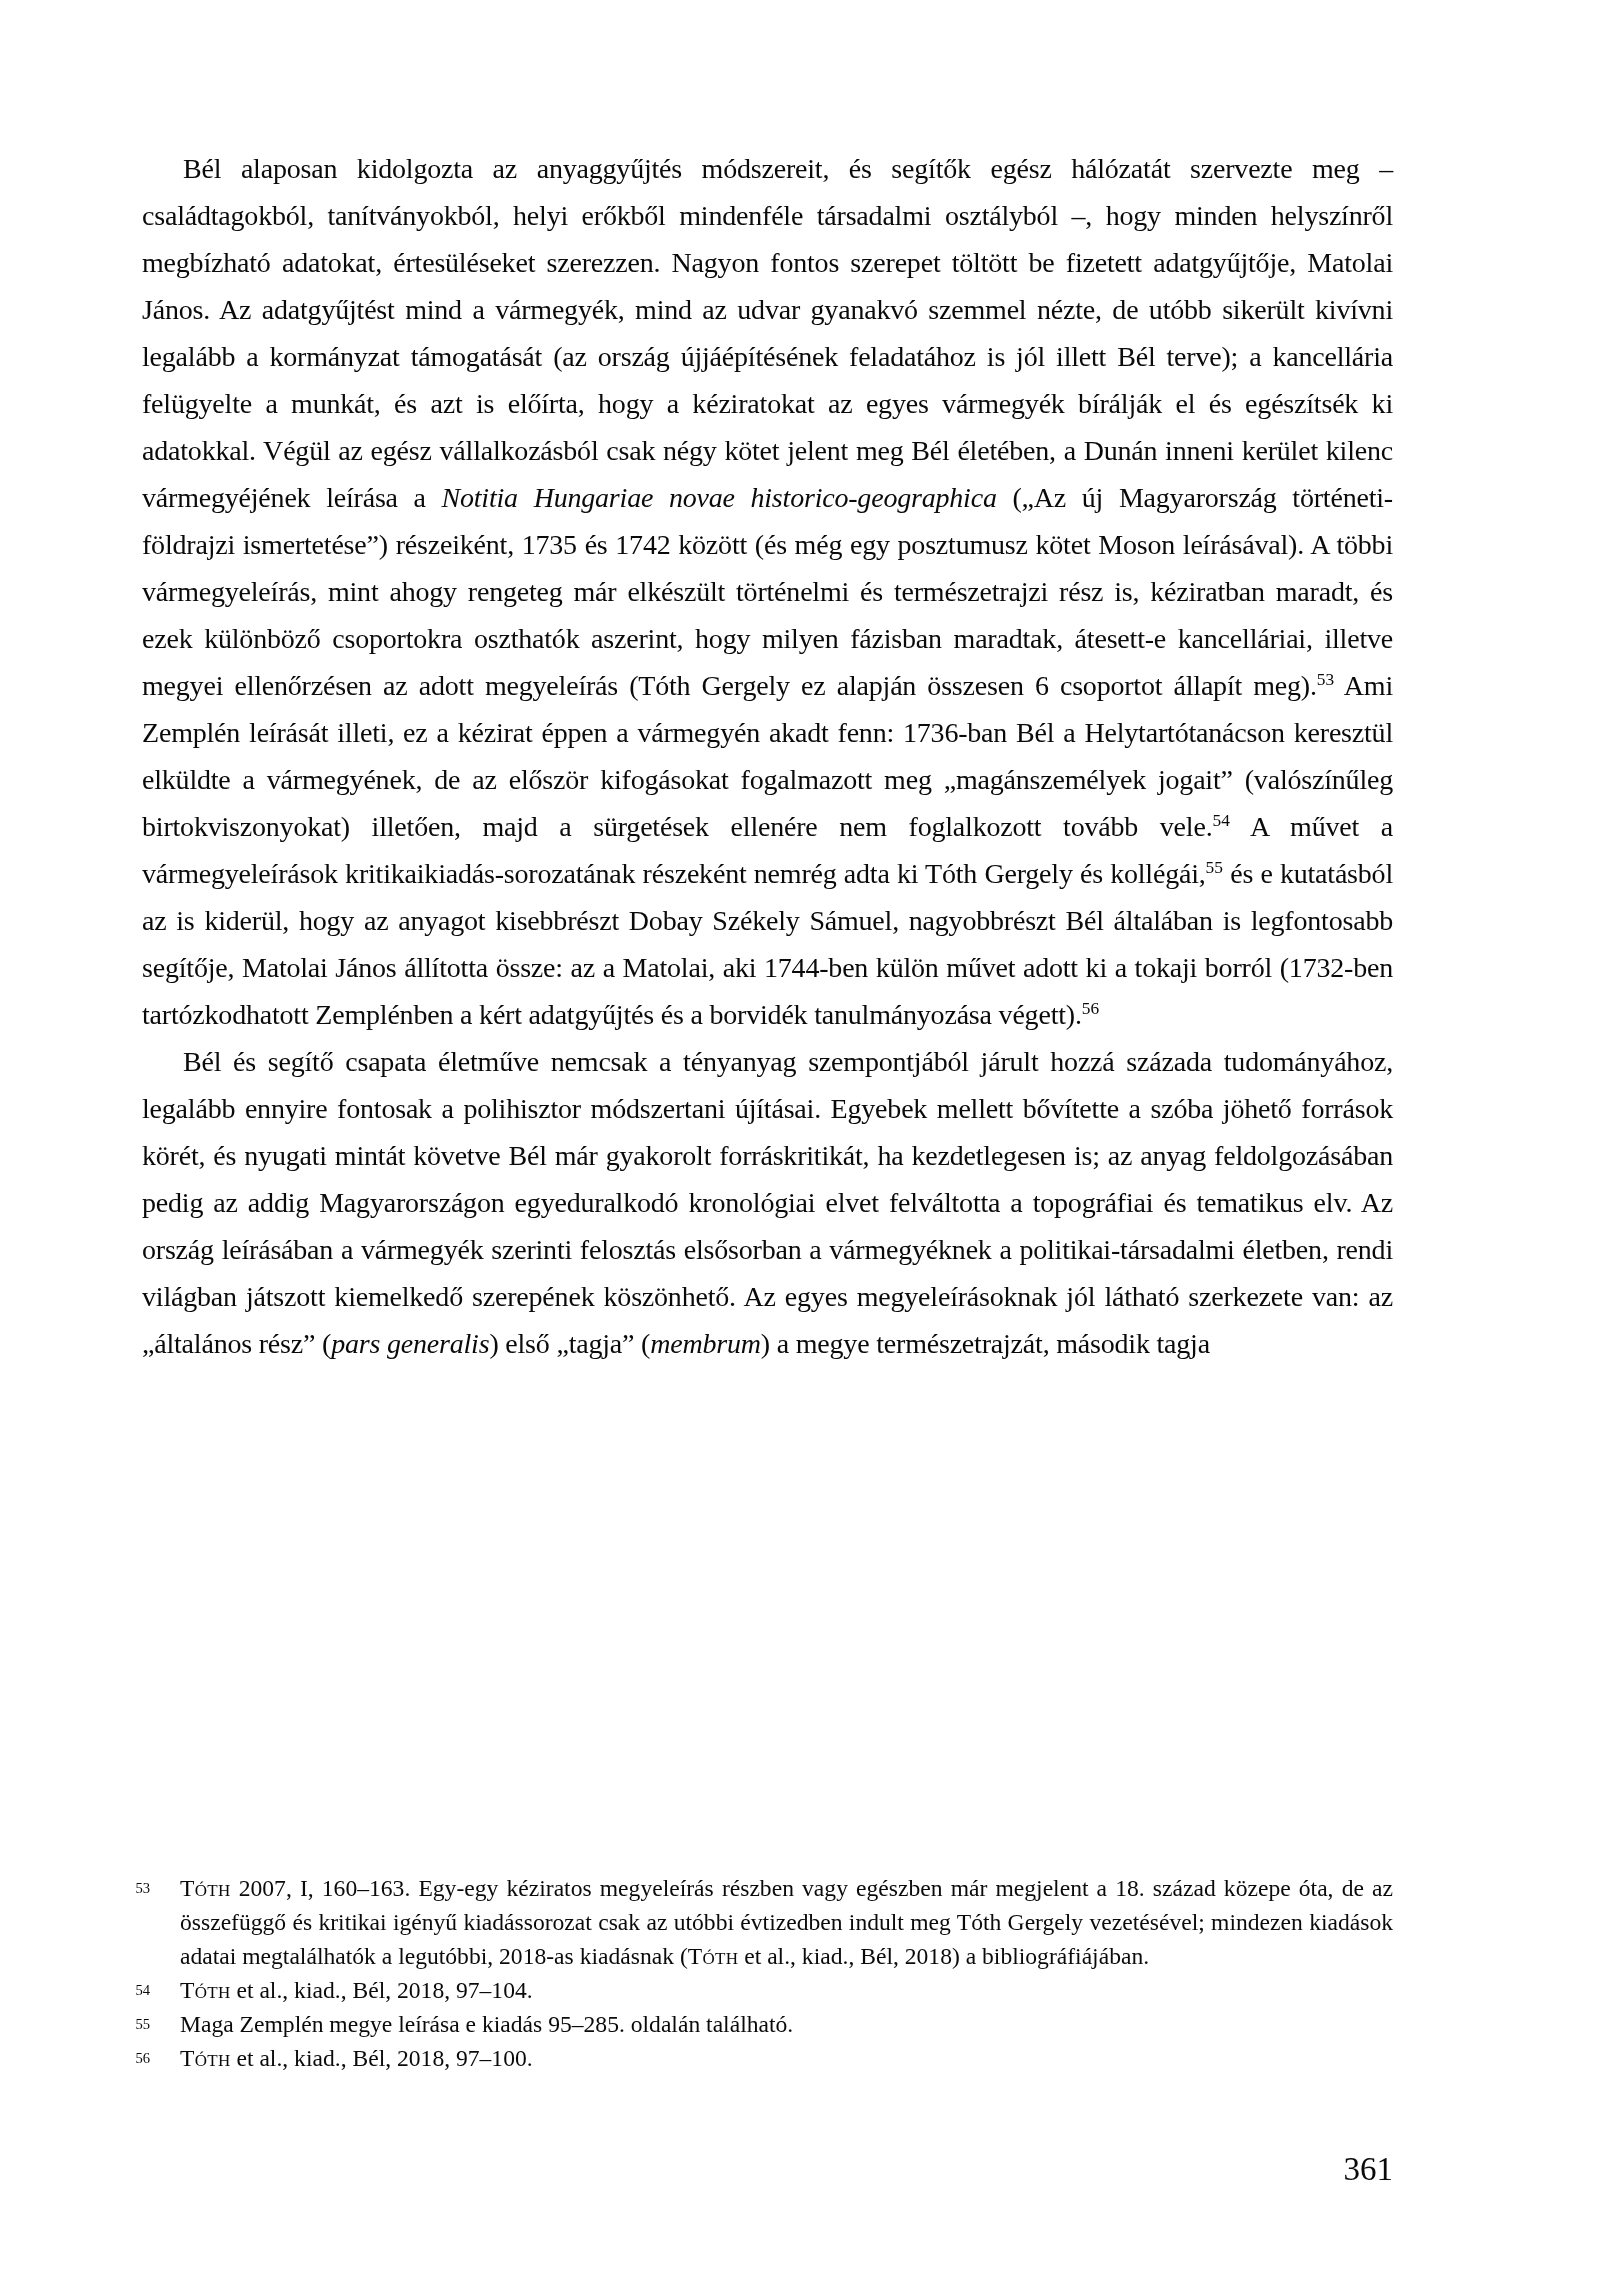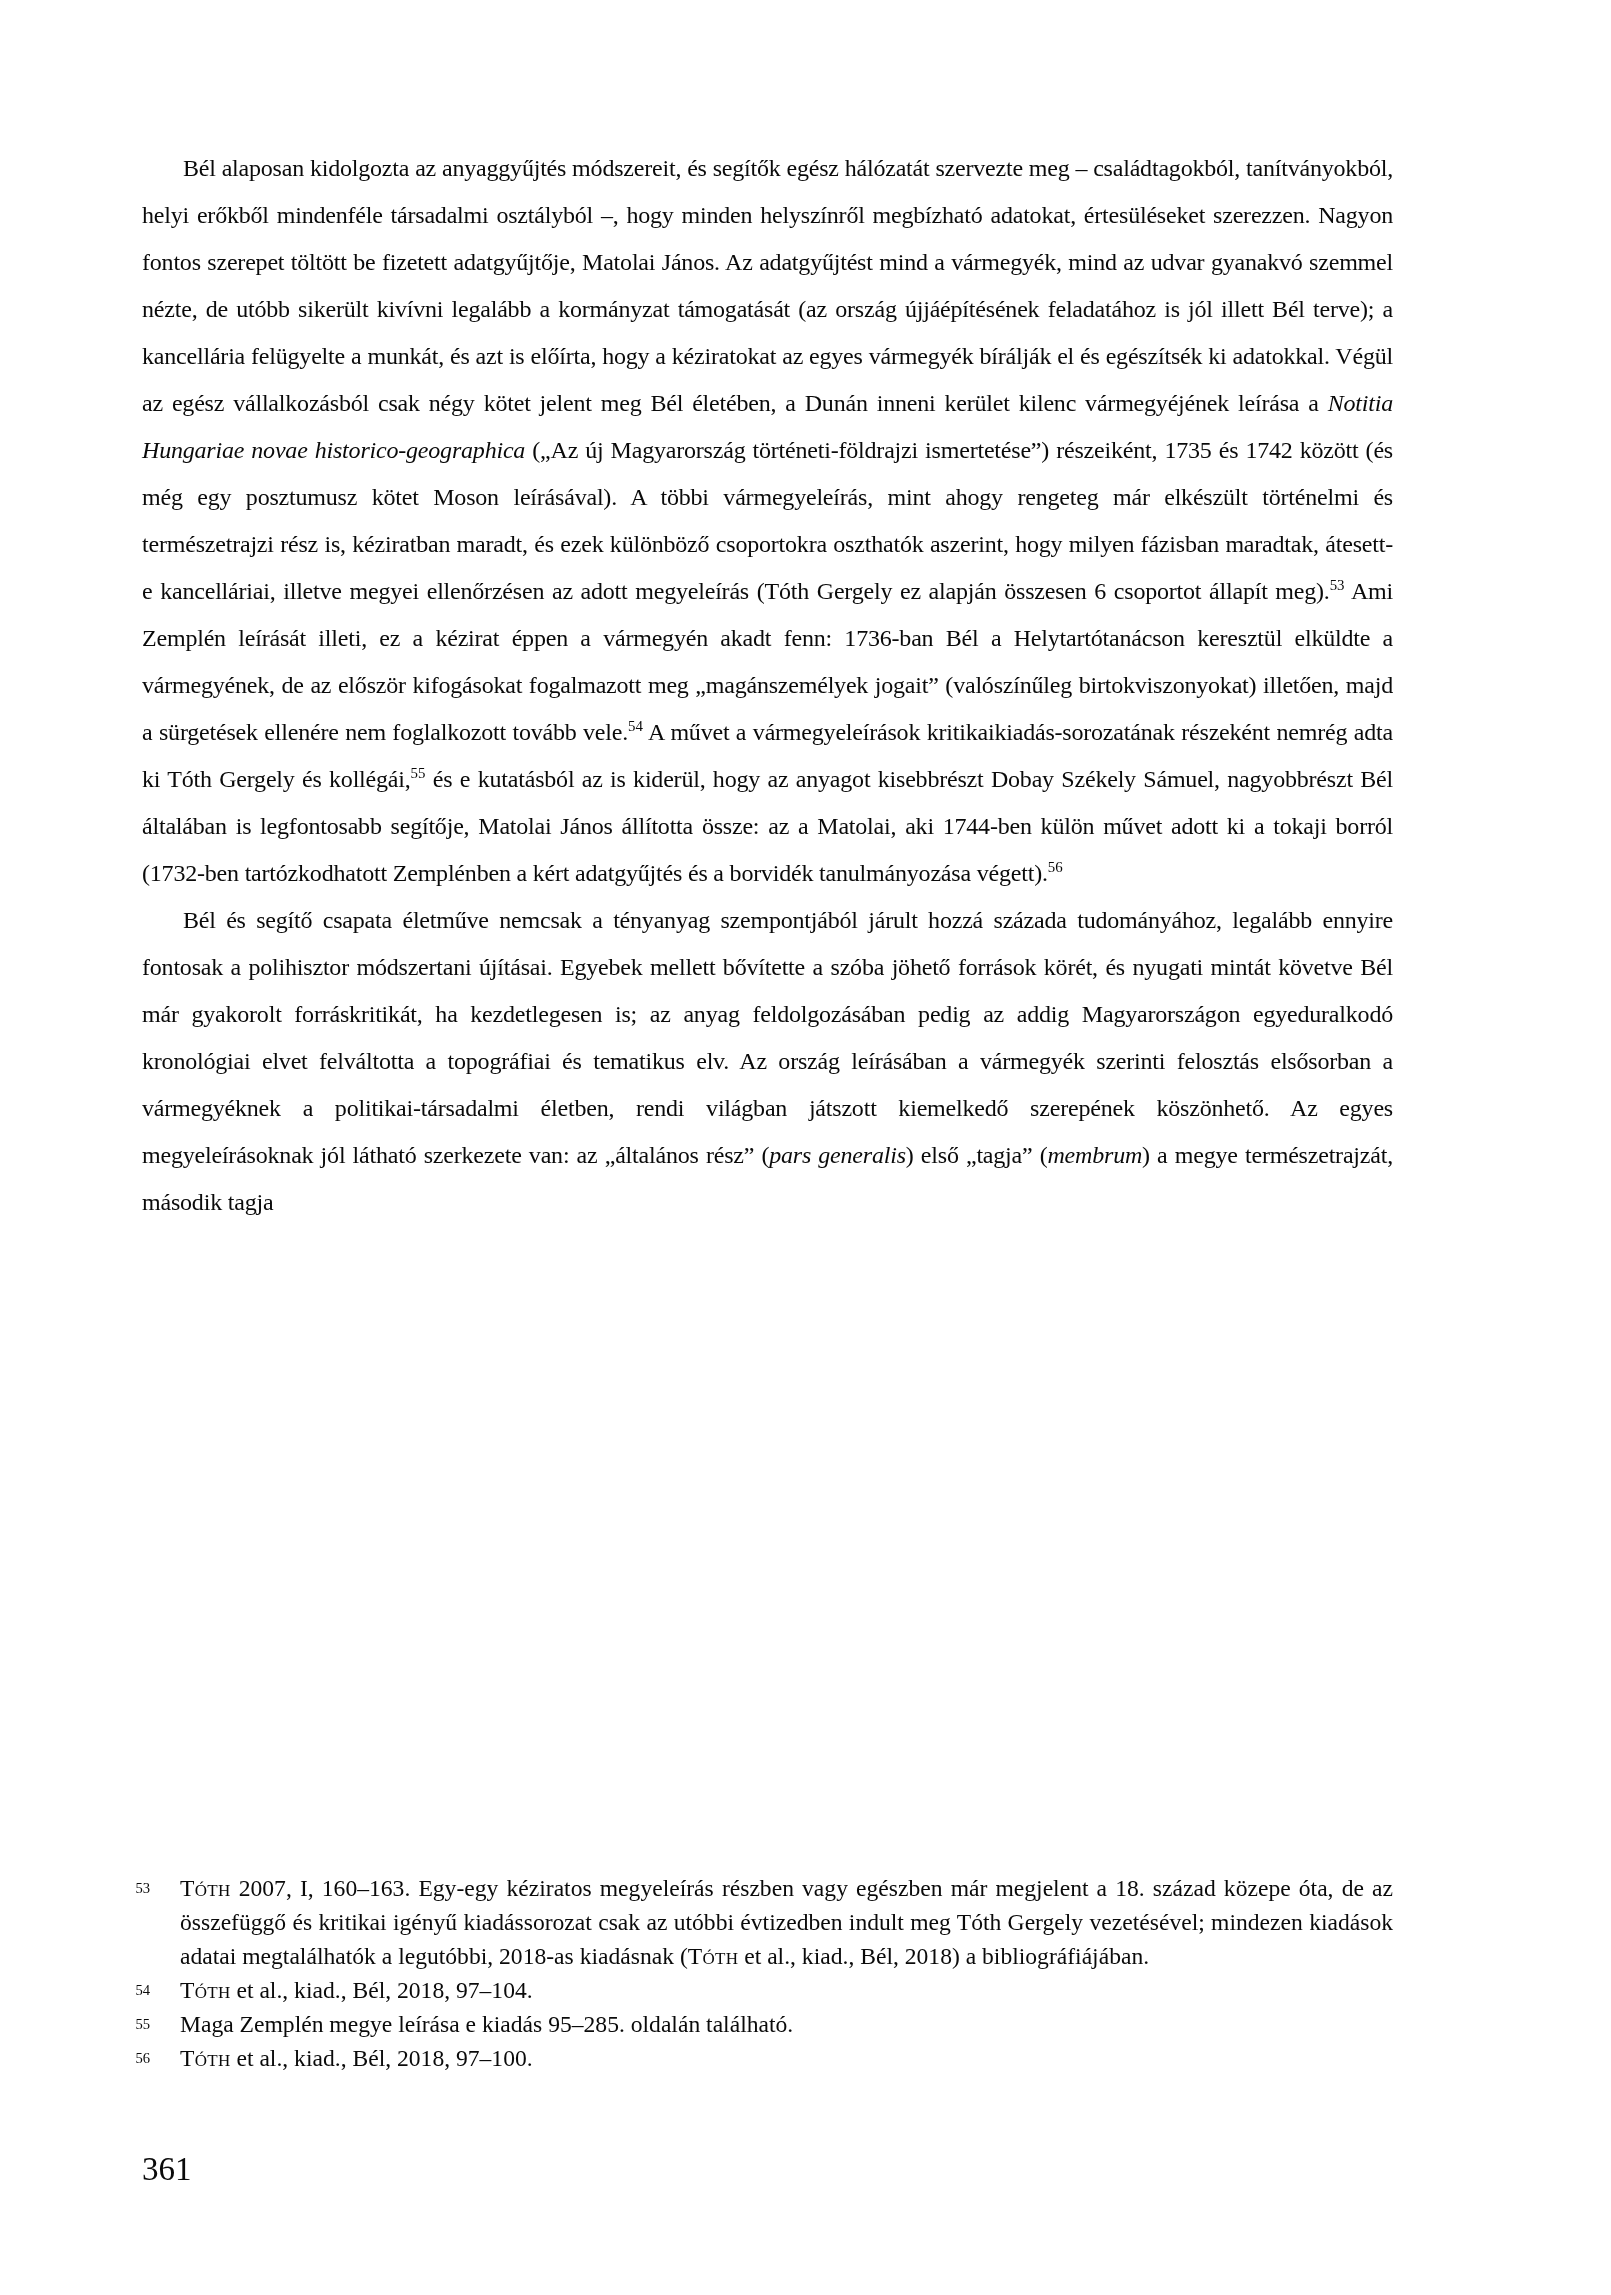--- a/index.html
+++ b/index.html
@@ -14,21 +14,21 @@
     background: #ffffff;
     overflow: hidden;
     font-family: "Liberation Serif", "DejaVu Serif", serif;
     color: #0a0a0a;
   }
   .main-text {
     position: absolute;
     left: 142px;
     top: 145px;
     width: 1251px;
-    font-size: 24px;
+    font-size: 28px;
     line-height: 47px;
     letter-spacing: -0.2px;
     text-align: justify;
   }
   .main-text p.para {
     margin: 0;
     padding: 0;
     text-indent: 41px;
   }
   sup.fn-ref {
@@ -61,21 +61,21 @@
     top: 0;
     font-size: 62%;
     line-height: 34px;
     vertical-align: baseline;
   }
   .page-number {
     position: absolute;
     left: 142px;
     top: 2148px;
     width: 1251px;
-    text-align: left;
+    text-align: right;
     font-size: 33px;
     line-height: 43px;
   }
   i { font-style: italic; }
 </style>
 </head>
 <body>
 
 <div class="page">
   <main class="main-text">

